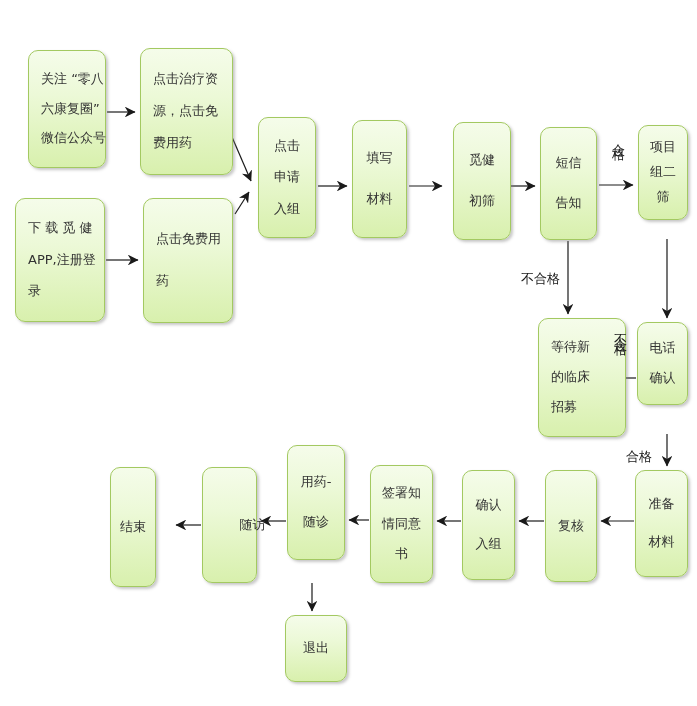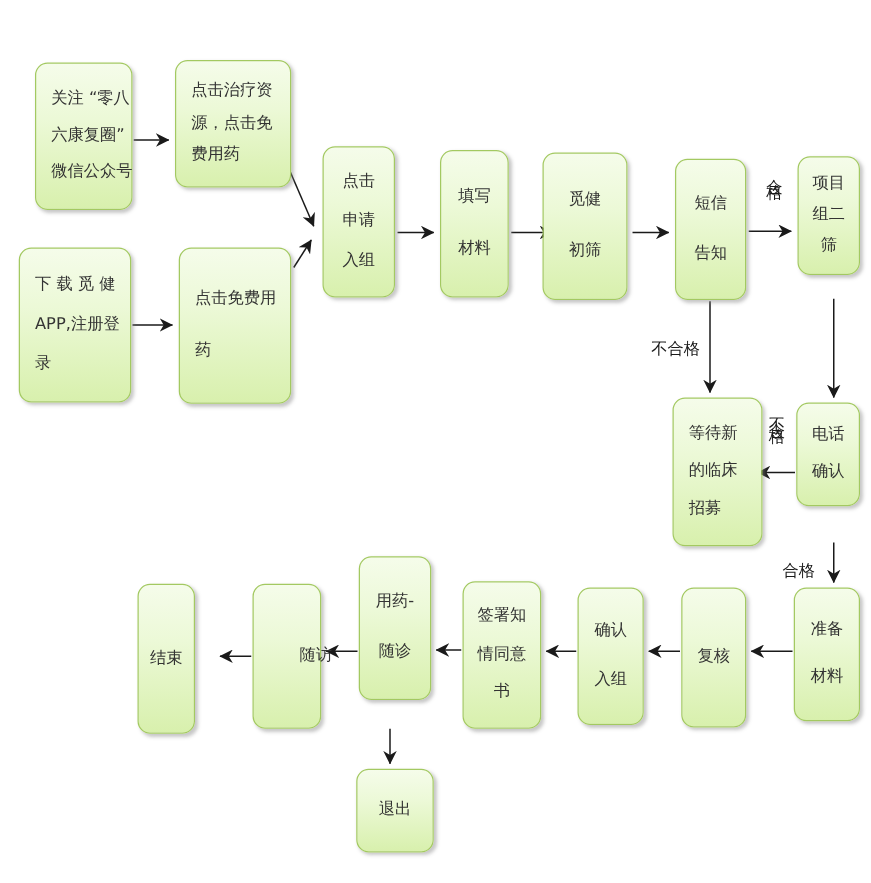--- a/index.html
+++ b/index.html
@@ -72,21 +72,21 @@
         <line x1="201" y1="525" x2="176" y2="525" stroke="#1a1a1a" stroke-width="1.2" marker-end="url(#arrowhead)"></line>
         <line x1="312" y1="583" x2="312" y2="611" stroke="#1a1a1a" stroke-width="1.2" marker-end="url(#arrowhead)"></line>
       </g>
   </svg>
   <div id="node-layer">
       <div class="node left" style="left: 28px; top: 50px; width: 78px; height: 118px;">
         <div class="node-line">关注 “零八</div>
         <div class="node-line">六康复圈”</div>
         <div class="node-line">微信公众号</div>
       </div>
-      <div class="node left" style="left: 140px; top: 48px; width: 93px; height: 102px;">
+      <div class="node left" style="left: 140px; top: 48px; width: 93px; height: 127px;">
         <div class="node-line">点击治疗资</div>
         <div class="node-line">源，点击免</div>
         <div class="node-line">费用药</div>
       </div>
       <div class="node left" style="left: 15px; top: 198px; width: 90px; height: 124px;">
         <div class="node-line">下 载 觅 健</div>
         <div class="node-line">APP,注册登</div>
         <div class="node-line">录</div>
       </div>
       <div class="node left" style="left: 143px; top: 198px; width: 90px; height: 125px;">
@@ -95,34 +95,34 @@
       </div>
       <div class="node center" style="left: 258px; top: 117px; width: 58px; height: 121px;">
         <div class="node-line">点击</div>
         <div class="node-line">申请</div>
         <div class="node-line">入组</div>
       </div>
       <div class="node center" style="left: 352px; top: 120px; width: 55px; height: 118px;">
         <div class="node-line">填写</div>
         <div class="node-line">材料</div>
       </div>
-      <div class="node center" style="left: 434px; top: 122px; width: 68px; height: 118px;">
+      <div class="node center" style="left: 453px; top: 122px; width: 58px; height: 118px;">
         <div class="node-line">觅健</div>
         <div class="node-line">初筛</div>
       </div>
       <div class="node center" style="left: 540px; top: 127px; width: 57px; height: 113px;">
         <div class="node-line">短信</div>
         <div class="node-line">告知</div>
       </div>
       <div class="node center" style="left: 638px; top: 125px; width: 50px; height: 95px;">
         <div class="node-line">项目</div>
         <div class="node-line">组二</div>
         <div class="node-line">筛</div>
       </div>
-      <div class="node left" style="left: 538px; top: 318px; width: 72px; height: 119px;">
+      <div class="node left" style="left: 538px; top: 318px; width: 88px; height: 119px;">
         <div class="node-line">等待新</div>
         <div class="node-line">的临床</div>
         <div class="node-line">招募</div>
       </div>
       <div class="node center" style="left: 637px; top: 322px; width: 51px; height: 83px;">
         <div class="node-line">电话</div>
         <div class="node-line">确认</div>
       </div>
       <div class="node center" style="left: 635px; top: 470px; width: 53px; height: 107px;">
         <div class="node-line">准备</div>

